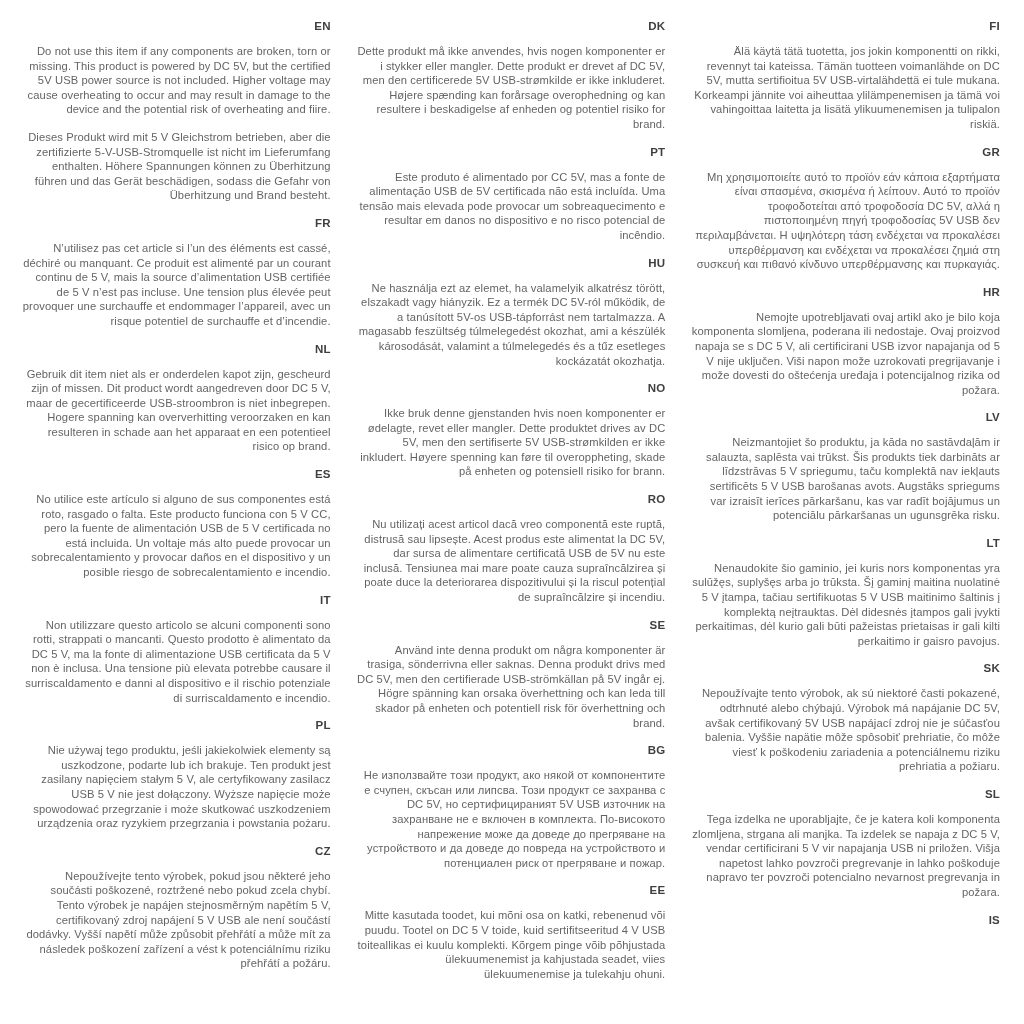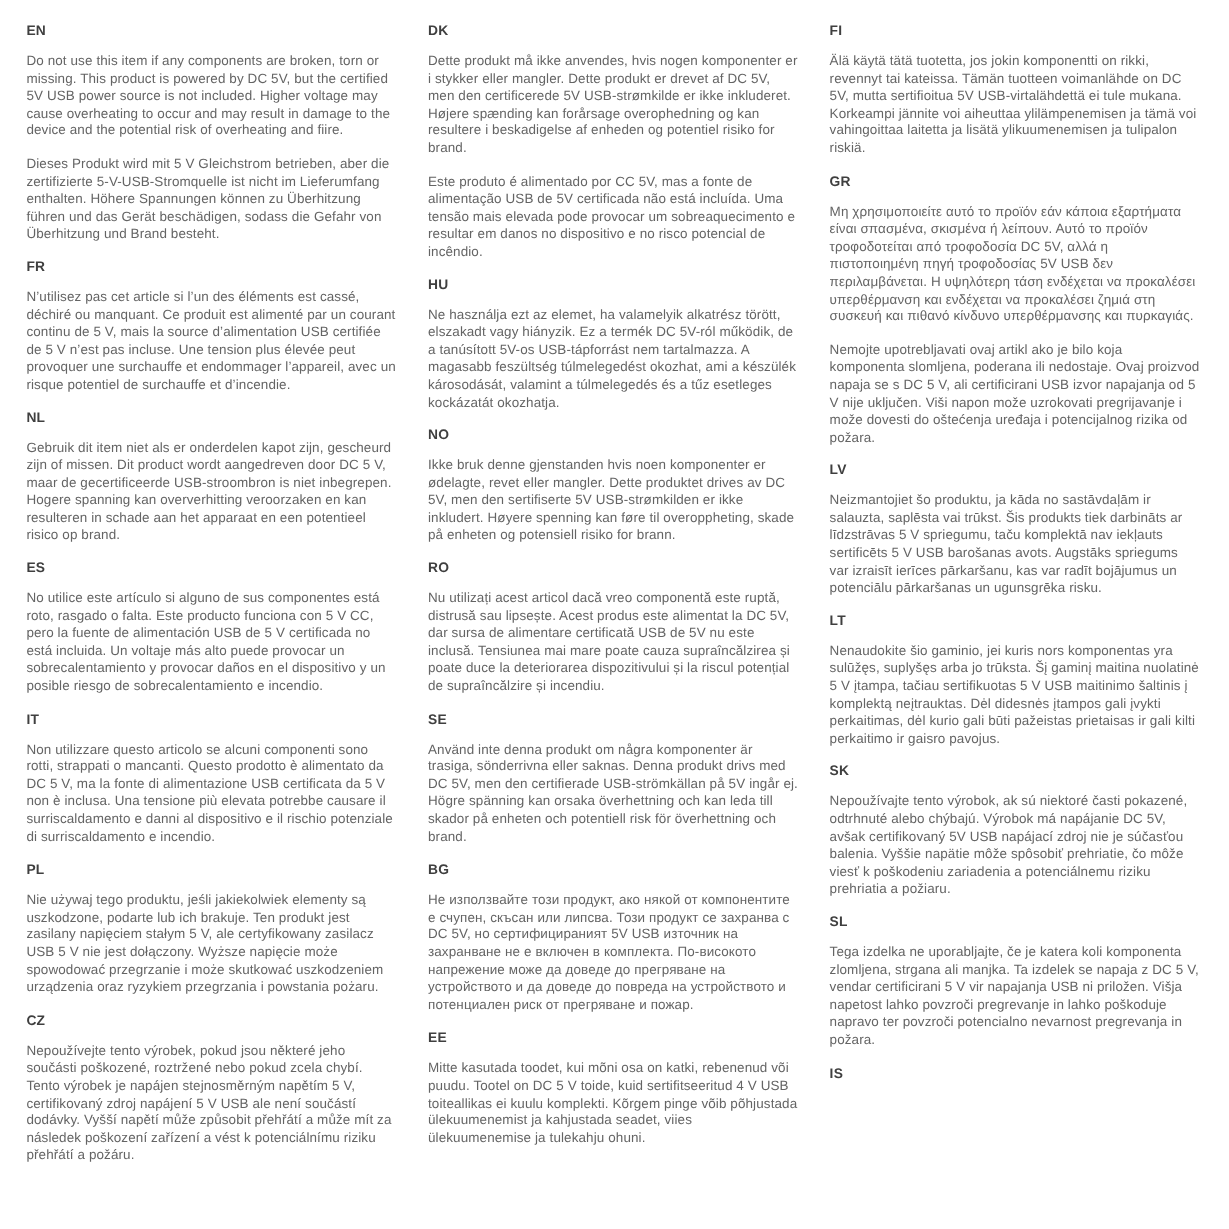--- a/index.html
+++ b/index.html
@@ -12,21 +12,21 @@
   }
   .page {
     width: 1024px;
     height: 1024px;
     padding: 19px 24px 14px 22px;
     display: grid;
     grid-template-columns: repeat(3, 1fr);
     column-gap: 26px;
     background: #ffffff;
   }
-  .column { min-width: 0; }
+  .column { min-width: 0; text-align: right; }
   .lang-section { margin-bottom: 13px; }
   .lang-code {
     font-size: 11.5px;
     line-height: 14px;
     font-weight: bold;
     color: #3f3f3f;
     letter-spacing: 0.2px;
     margin-bottom: 4px;
   }
   .lang-text {
@@ -73,20 +73,21 @@
         <h2 class="lang-code">CZ</h2>
         <p class="lang-text">Nepoužívejte tento výrobek, pokud jsou některé jeho součásti poškozené, roztržené nebo pokud zcela chybí. Tento výrobek je napájen stejnosměrným napětím 5 V, certifikovaný zdroj napájení 5 V USB ale není součástí dodávky. Vyšší napětí může způsobit přehřátí a může mít za následek poškození zařízení a vést k potenciálnímu riziku přehřátí a požáru.</p>
       </section>
     </div>
   <div class="column">
       <section class="lang-section">
         <h2 class="lang-code">DK</h2>
         <p class="lang-text">Dette produkt må ikke anvendes, hvis nogen komponenter er i stykker eller mangler. Dette produkt er drevet af DC 5V, men den certificerede 5V USB-strømkilde er ikke inkluderet. Højere spænding kan forårsage overophedning og kan resultere i beskadigelse af enheden og potentiel risiko for brand.</p>
       </section>
       <section class="lang-section">
+        <h2 class="lang-code">PT</h2>
         <p class="lang-text">Este produto é alimentado por CC 5V, mas a fonte de alimentação USB de 5V certificada não está incluída. Uma tensão mais elevada pode provocar um sobreaquecimento e resultar em danos no dispositivo e no risco potencial de incêndio.</p>
       </section>
       <section class="lang-section">
         <h2 class="lang-code">HU</h2>
         <p class="lang-text">Ne használja ezt az elemet, ha valamelyik alkatrész törött, elszakadt vagy hiányzik. Ez a termék DC 5V-ról működik, de a tanúsított 5V-os USB-tápforrást nem tartalmazza. A magasabb feszültség túlmelegedést okozhat, ami a készülék károsodását, valamint a túlmelegedés és a tűz esetleges kockázatát okozhatja.</p>
       </section>
       <section class="lang-section">
         <h2 class="lang-code">NO</h2>
         <p class="lang-text">Ikke bruk denne gjenstanden hvis noen komponenter er ødelagte, revet eller mangler. Dette produktet drives av DC 5V, men den sertifiserte 5V USB-strømkilden er ikke inkludert. Høyere spenning kan føre til overoppheting, skade på enheten og potensiell risiko for brann.</p>
       </section>
@@ -110,20 +111,21 @@
   <div class="column">
       <section class="lang-section">
         <h2 class="lang-code">FI</h2>
         <p class="lang-text">Älä käytä tätä tuotetta, jos jokin komponentti on rikki, revennyt tai kateissa. Tämän tuotteen voimanlähde on DC 5V, mutta sertifioitua 5V USB-virtalähdettä ei tule mukana. Korkeampi jännite voi aiheuttaa ylilämpenemisen ja tämä voi vahingoittaa laitetta ja lisätä ylikuumenemisen ja tulipalon riskiä.</p>
       </section>
       <section class="lang-section">
         <h2 class="lang-code">GR</h2>
         <p class="lang-text">Μη χρησιμοποιείτε αυτό το προϊόν εάν κάποια εξαρτήματα είναι σπασμένα, σκισμένα ή λείπουν. Αυτό το προϊόν τροφοδοτείται από τροφοδοσία DC 5V, αλλά η πιστοποιημένη πηγή τροφοδοσίας 5V USB δεν περιλαμβάνεται. Η υψηλότερη τάση ενδέχεται να προκαλέσει υπερθέρμανση και ενδέχεται να προκαλέσει ζημιά στη συσκευή και πιθανό κίνδυνο υπερθέρμανσης και πυρκαγιάς.</p>
       </section>
       <section class="lang-section">
+        <h2 class="lang-code">HR</h2>
         <p class="lang-text">Nemojte upotrebljavati ovaj artikl ako je bilo koja komponenta slomljena, poderana ili nedostaje. Ovaj proizvod napaja se s DC 5 V, ali certificirani USB izvor napajanja od 5 V nije uključen. Viši napon može uzrokovati pregrijavanje i može dovesti do oštećenja uređaja i potencijalnog rizika od požara.</p>
       </section>
       <section class="lang-section">
         <h2 class="lang-code">LV</h2>
         <p class="lang-text">Neizmantojiet šo produktu, ja kāda no sastāvdaļām ir salauzta, saplēsta vai trūkst. Šis produkts tiek darbināts ar līdzstrāvas 5 V spriegumu, taču komplektā nav iekļauts sertificēts 5 V USB barošanas avots. Augstāks spriegums var izraisīt ierīces pārkaršanu, kas var radīt bojājumus un potenciālu pārkaršanas un ugunsgrēka risku.</p>
       </section>
       <section class="lang-section">
         <h2 class="lang-code">LT</h2>
         <p class="lang-text">Nenaudokite šio gaminio, jei kuris nors komponentas yra sulūžęs, suplyšęs arba jo trūksta. Šį gaminį maitina nuolatinė 5 V įtampa, tačiau sertifikuotas 5 V USB maitinimo šaltinis į komplektą neįtrauktas. Dėl didesnės įtampos gali įvykti perkaitimas, dėl kurio gali būti pažeistas prietaisas ir gali kilti perkaitimo ir gaisro pavojus.</p>
       </section>

